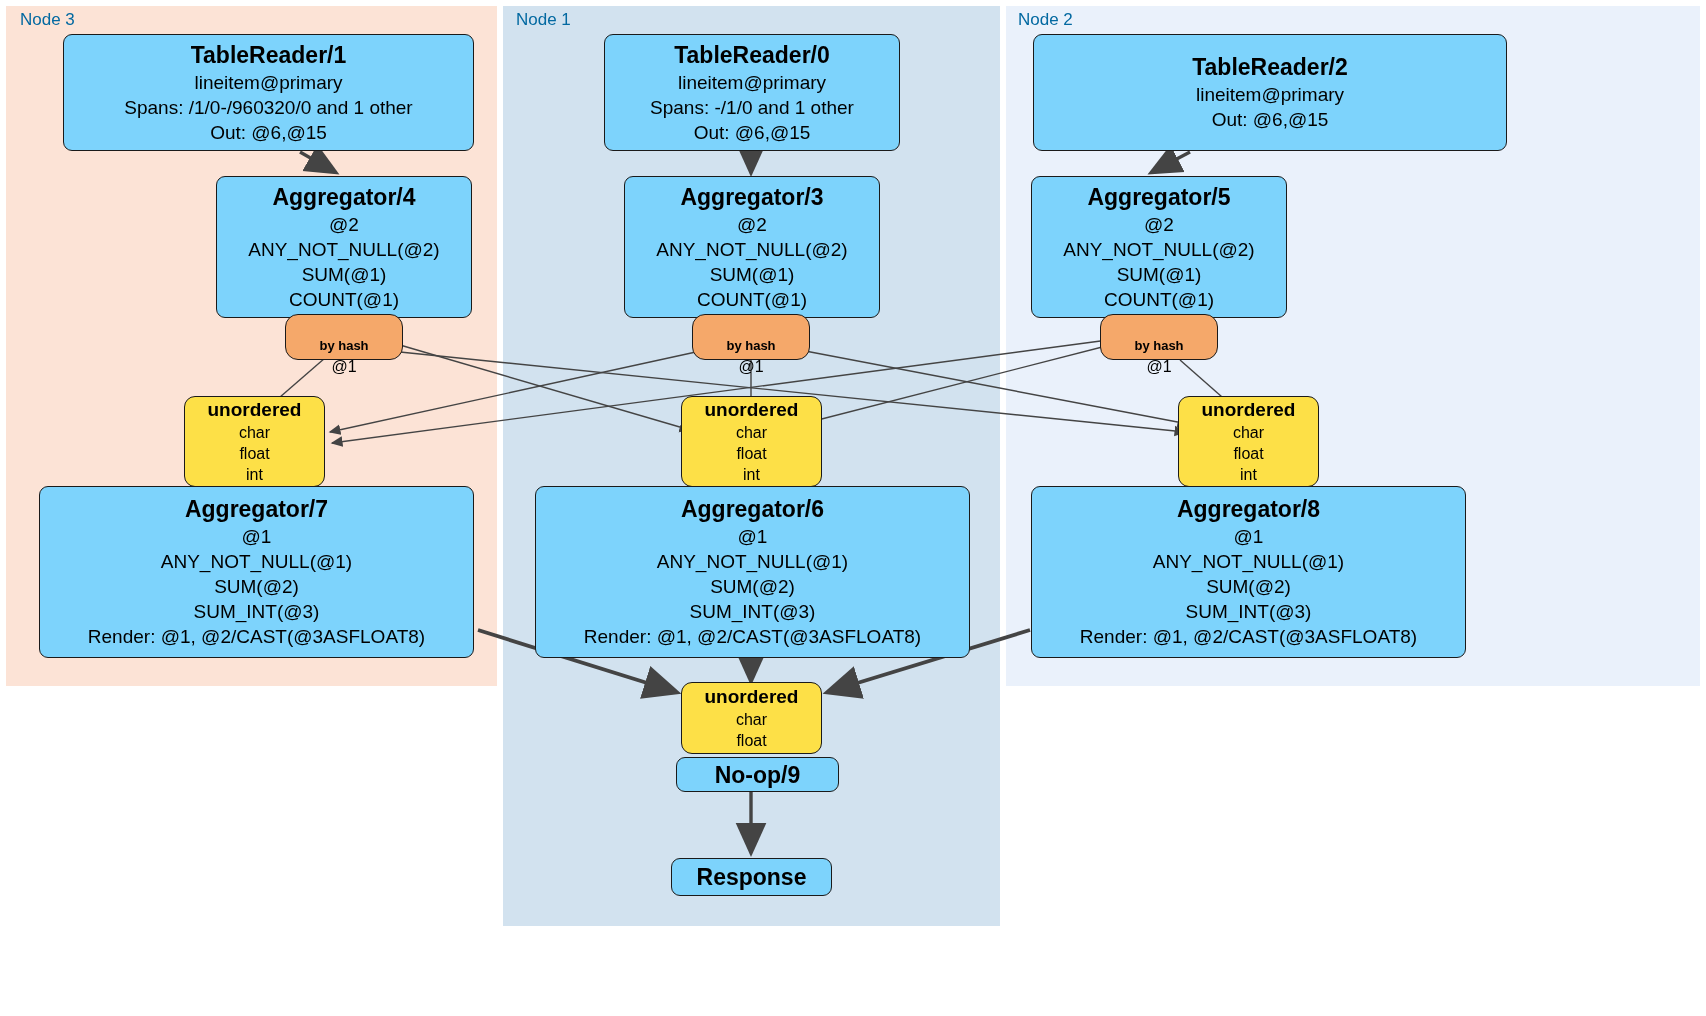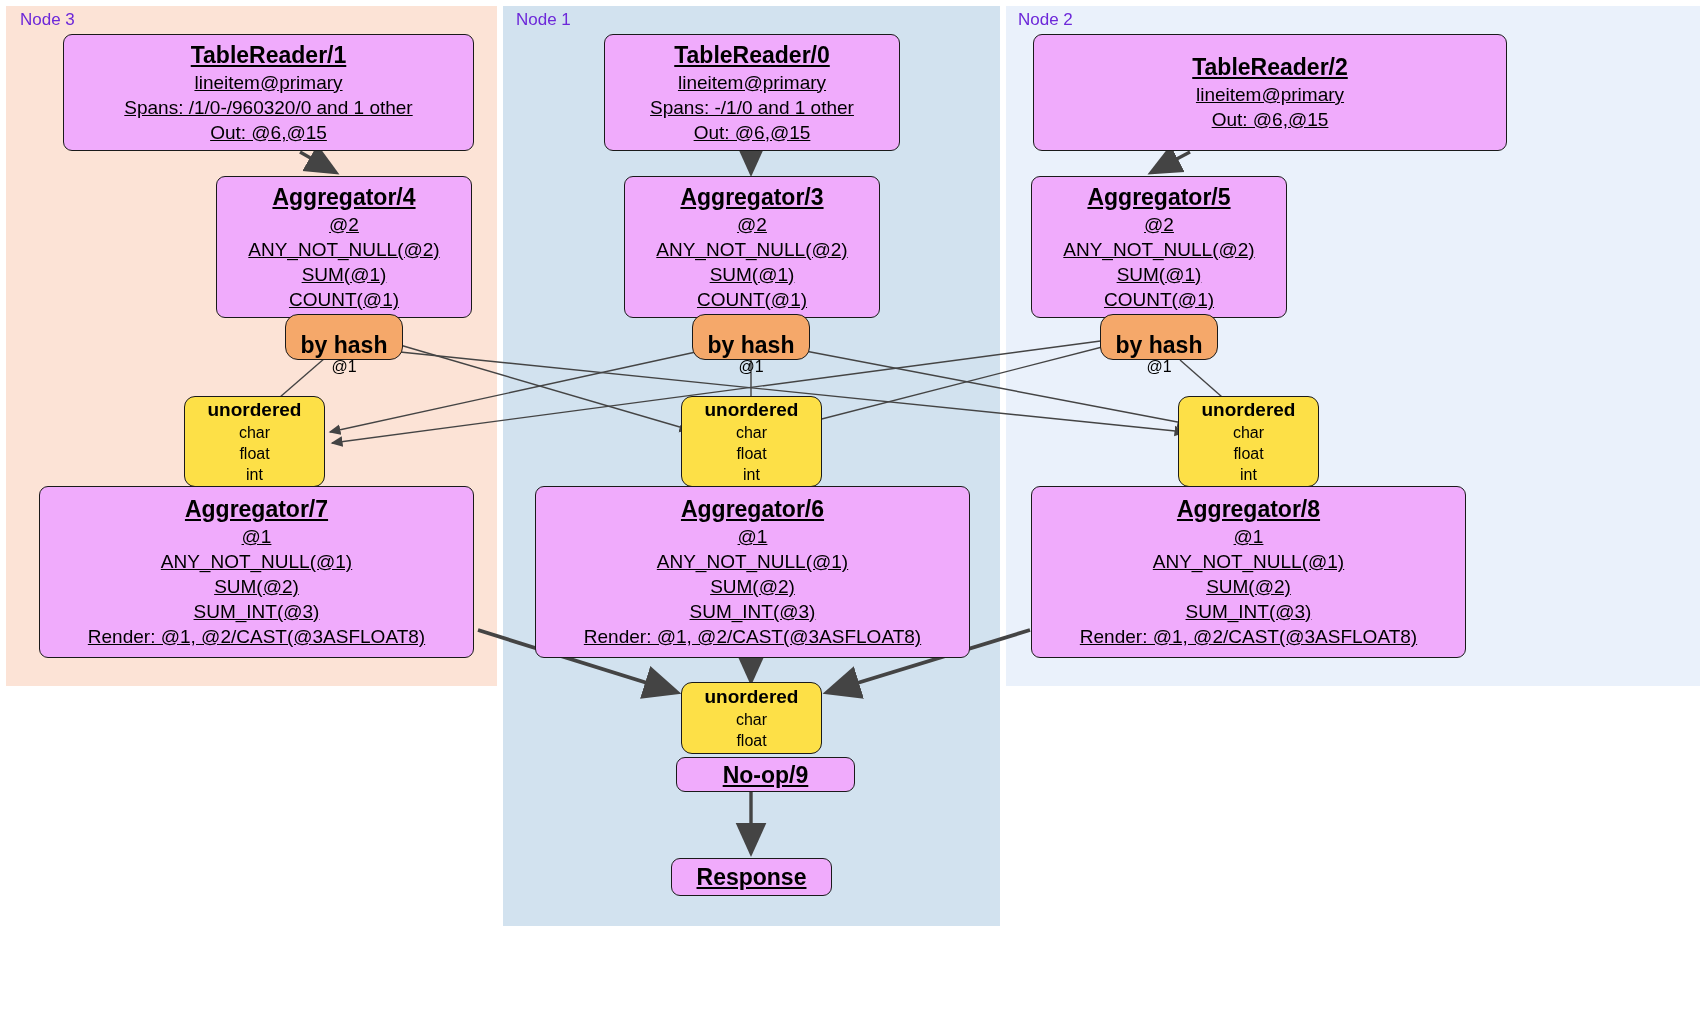--- a/index.html
+++ b/index.html
@@ -2,38 +2,38 @@
 <html><head>
 <meta charset="utf-8">
 <style>
   html,body{margin:0;padding:0;background:#ffffff;}
   body{width:1706px;height:1016px;overflow:hidden;
        font-family:"Liberation Sans","DejaVu Sans",sans-serif;}
   #stage{position:relative;width:1706px;height:1016px;}
 
   
   .cluster{position:absolute;box-sizing:border-box;}
-  .cluster-label{position:absolute;font-size:17px;color:#6d28d9;
+  .cluster-label{position:absolute;font-size:17px;color:#0369a1;
                  font-family:"Liberation Sans","DejaVu Sans",sans-serif;}
 
   
   #edges{position:absolute;left:0;top:0;width:1706px;height:1016px;}
 
   
   .node{position:absolute;box-sizing:border-box;
         border:1.6px solid #1a1a1a;border-radius:9px;
         display:flex;flex-direction:column;align-items:center;
         justify-content:center;text-align:center;
         font-size:19px;line-height:25px;color:#000;}
   .node .t{font-weight:bold;font-size:23px;line-height:29px;white-space:nowrap;}
   .node .l{white-space:nowrap;}
 
-  .proc{background:#f0abfc;text-decoration:underline;}            
+  .proc{background:#7dd3fc;}            
   .router{background:#f5a86a;border-radius:13px;}   
-  .router .t{font-size:23px;line-height:23px;margin-top:36px;}
+  .router .t{font-size:13px;line-height:23px;margin-top:36px;}
   .router .l{font-size:16px;line-height:20px;}
   .sync{background:#fde047;border-radius:11px;}     
   .sync .t{font-size:19px;line-height:24px;}
   .sync .l{font-size:16px;line-height:21px;}
   .small .t{font-size:23px;line-height:28px;}
 </style>
 </head>
 <body>
 
 <div id="stage">
@@ -188,21 +188,21 @@
     <div class="l">SUM_INT(@3)</div>
     <div class="l">Render: @1, @2/CAST(@3ASFLOAT8)</div>
   </div>
 
   <div class="node sync" style="left:681px;top:682px;width:141px;height:72px;">
     <div class="t">unordered</div>
     <div class="l">char</div>
     <div class="l">float</div>
   </div>
 
-  <div class="node proc small" style="left:676px;top:757px;width:179px;height:35px;">
+  <div class="node proc small" style="left:676px;top:757px;width:163px;height:35px;">
     <div class="t">No-op/9</div>
   </div>
 
   <div class="node proc small" style="left:671px;top:858px;width:161px;height:38px;">
     <div class="t">Response</div>
   </div>
 
 </div>
 
 </body></html>

